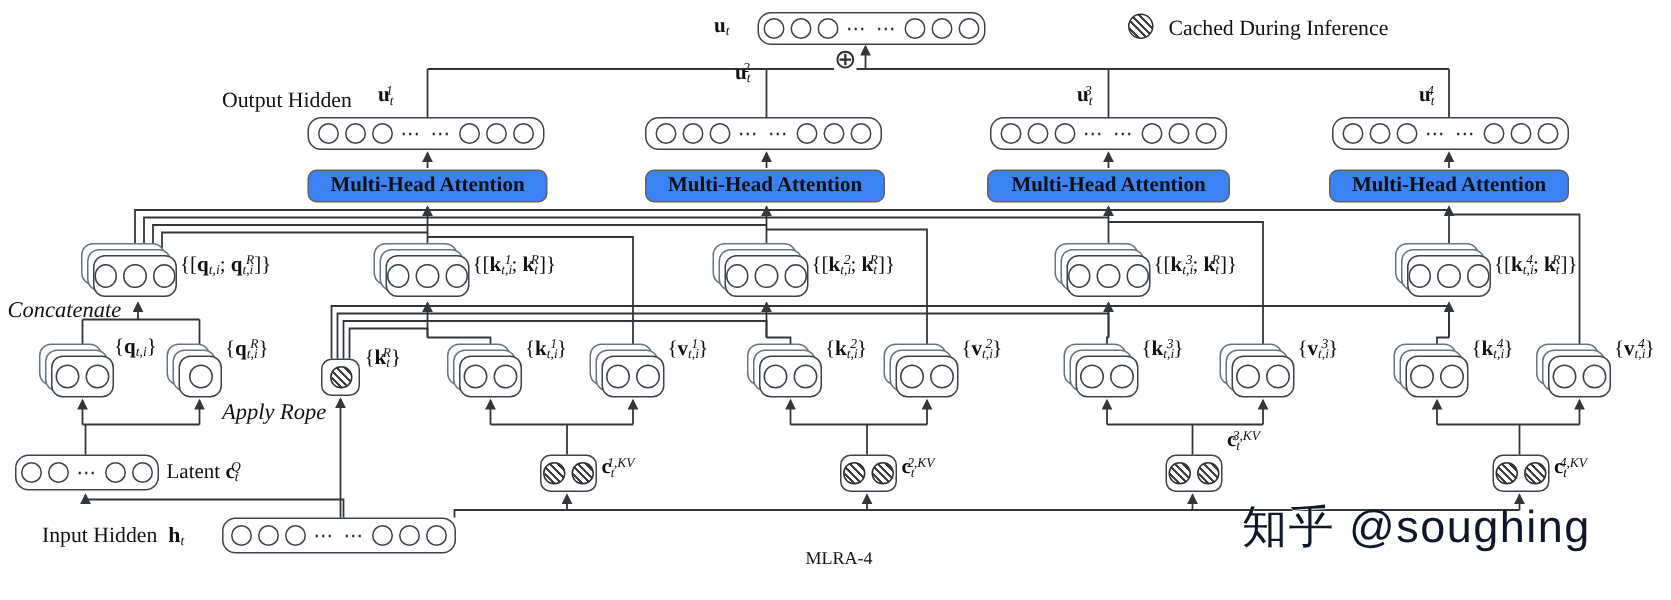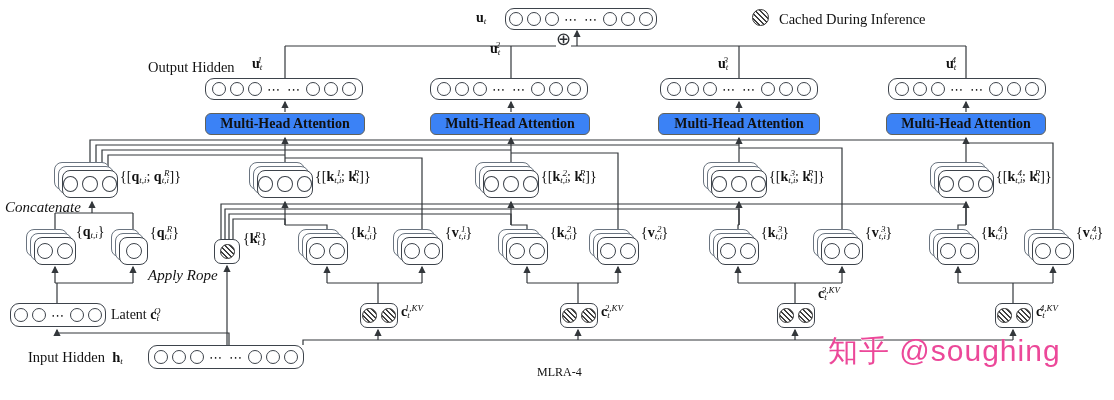--- a/index.html
+++ b/index.html
@@ -29,21 +29,21 @@
   .math{font-size:14px;}
   .it{font-style:italic;font-size:15px;font-family:Liberation Serif, serif;}
   sub{font-size:9px;font-style:italic;vertical-align:-0.25em;}
   sup{font-size:9px;font-style:italic;vertical-align:0.5em;}
   sub + sup{margin-left:-0.55em;}
   b{font-weight:bold;font-style:normal;}
   .oplus{position:absolute;z-index:3;font-size:18px;line-height:1;background:#fff;color:#2c2f33;}
   .legendc{position:absolute;z-index:3;width:17px;height:17px;border:1.1px solid #2f2f2f;border-radius:50%;box-sizing:border-box;
       background:repeating-linear-gradient(45deg,#3f3f3f 0,#3f3f3f 1.4px,#fdfdfd 1.4px,#fdfdfd 3.6px);}
   .caption{font-size:12px;}
-  .wm{position:absolute;z-index:4;font-family:"Liberation Sans",sans-serif;font-size:30px;color:#ec4899;
+  .wm{position:absolute;z-index:4;font-family:"Liberation Sans",sans-serif;font-size:30px;color:#0f172a;
       text-shadow:0 1px 0 #fff;letter-spacing:1px;}
 </style>
 </head>
 <body>
 
 <div id="fig">
 
   <svg id="wires" width="1114" height="400" viewBox="0 0 1114 400">
     <defs>
       <marker id="ah" markerWidth="7" markerHeight="7" refX="5" refY="3" orient="auto">

